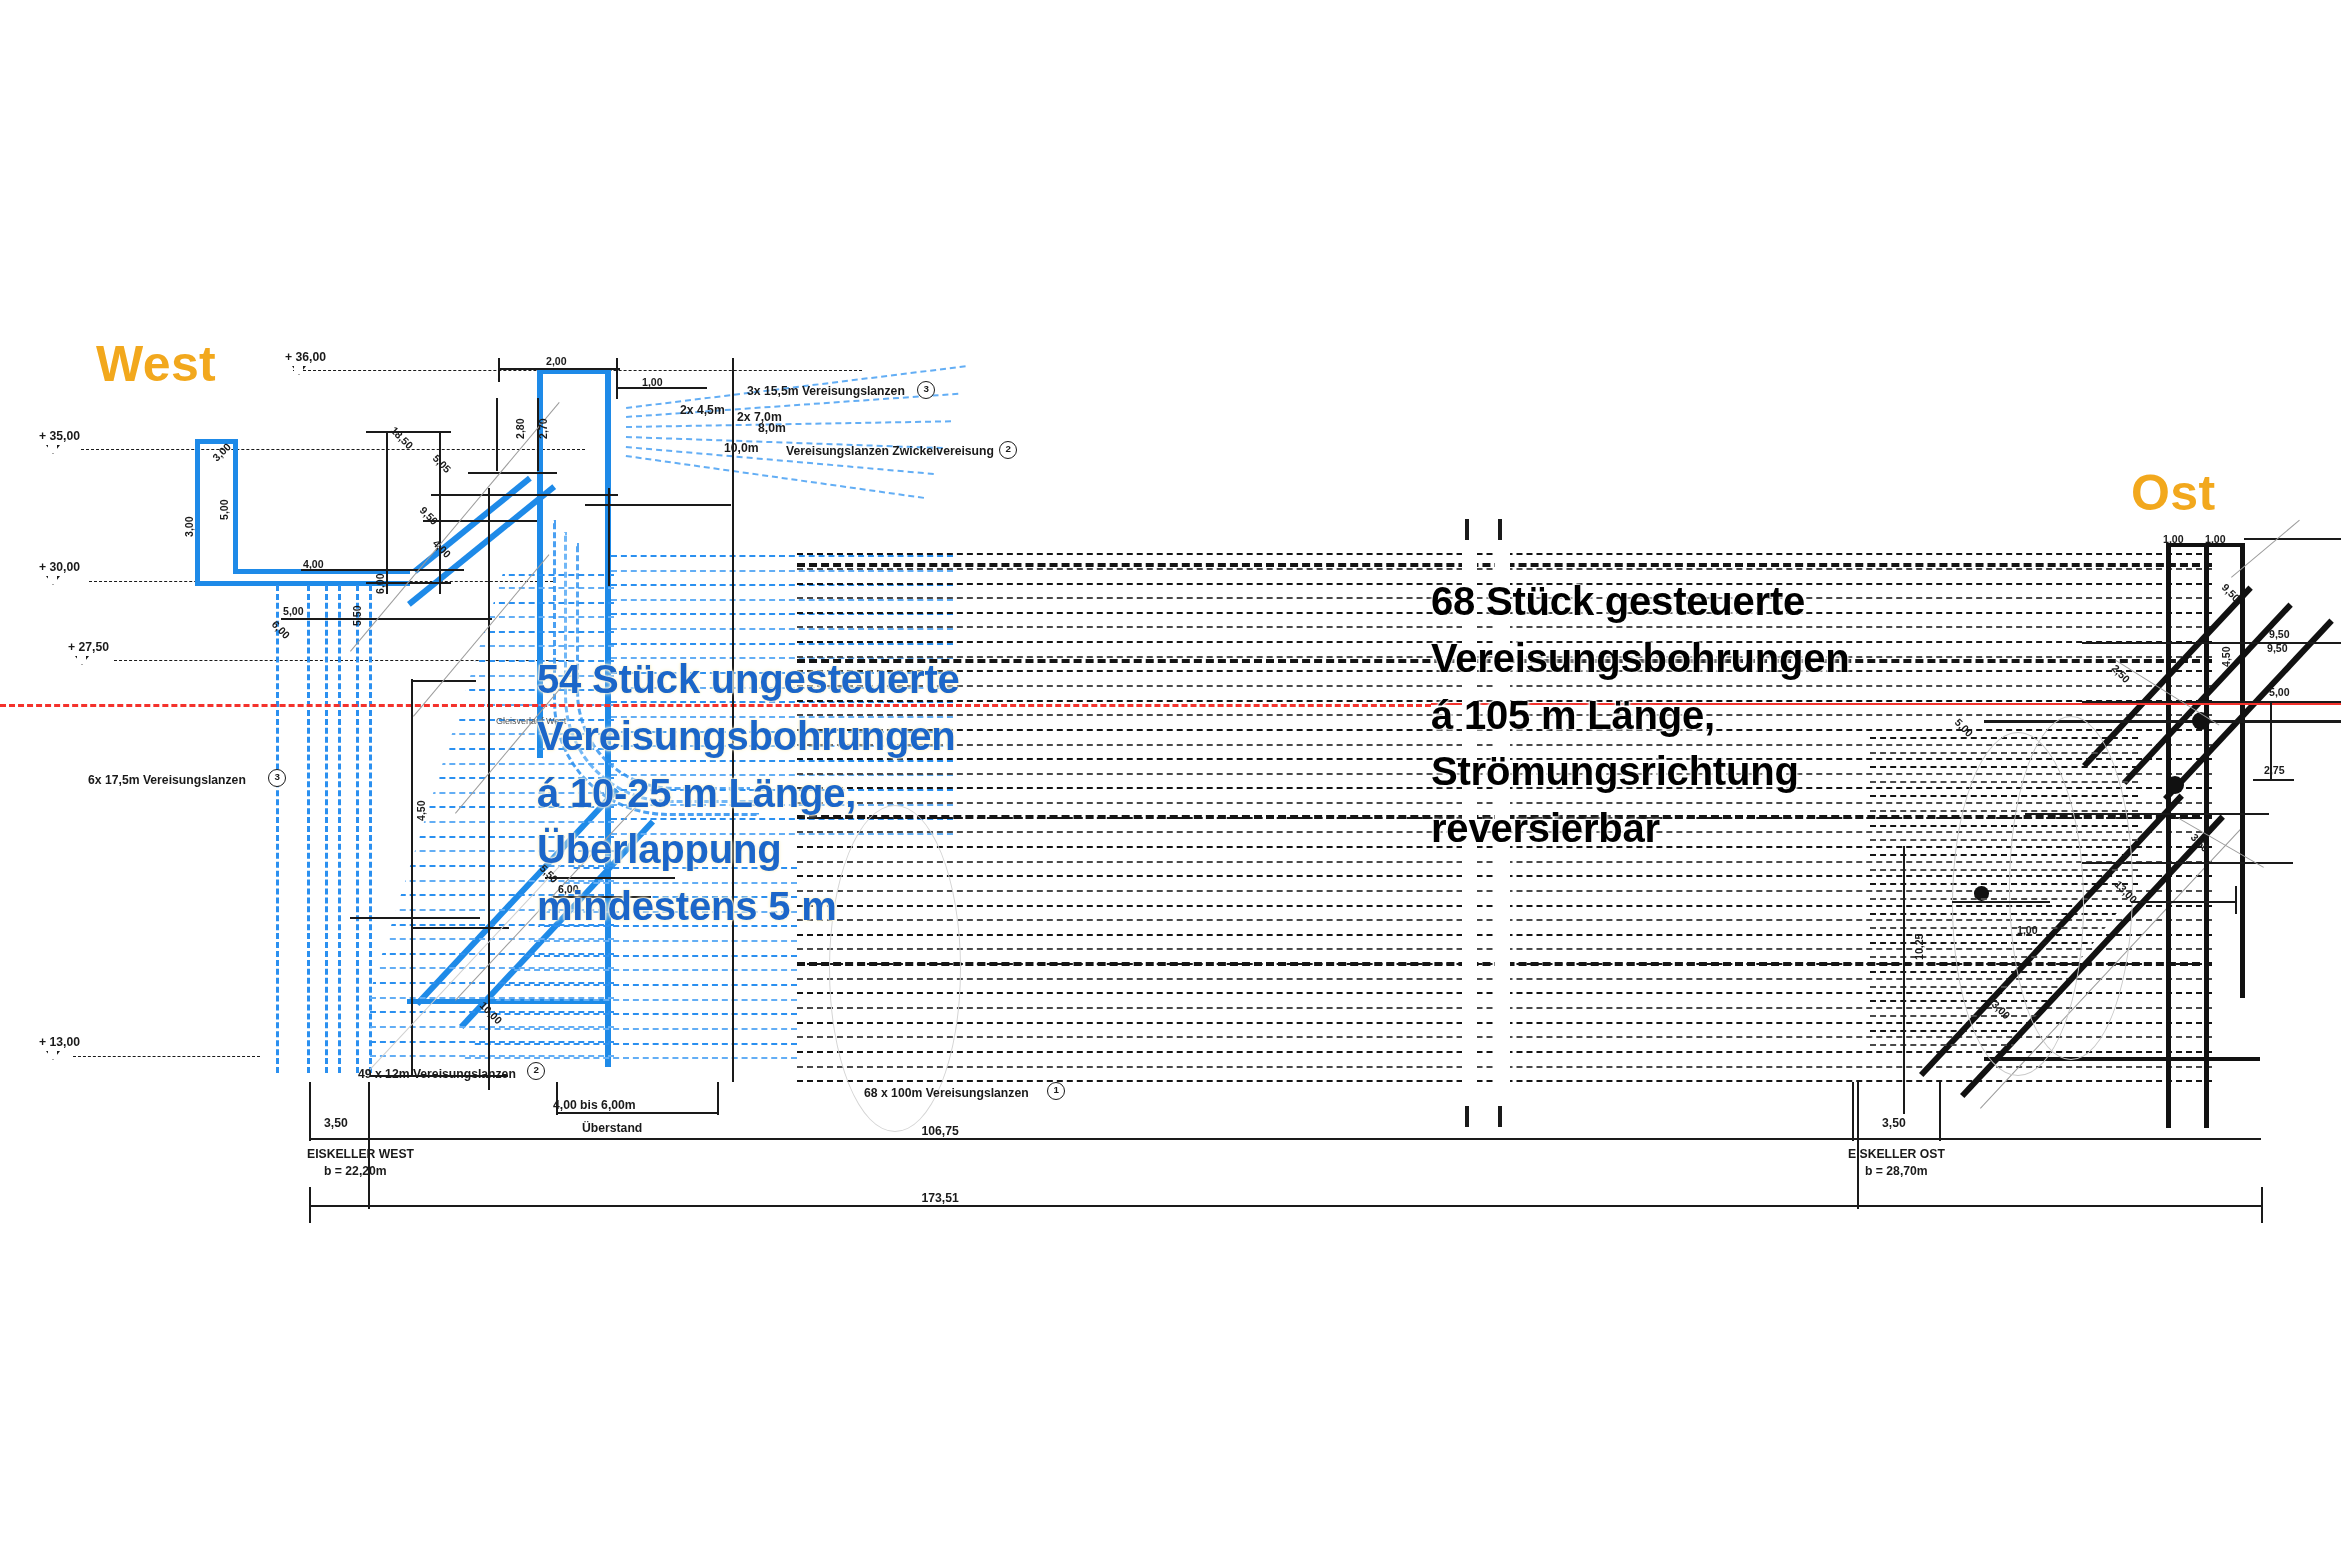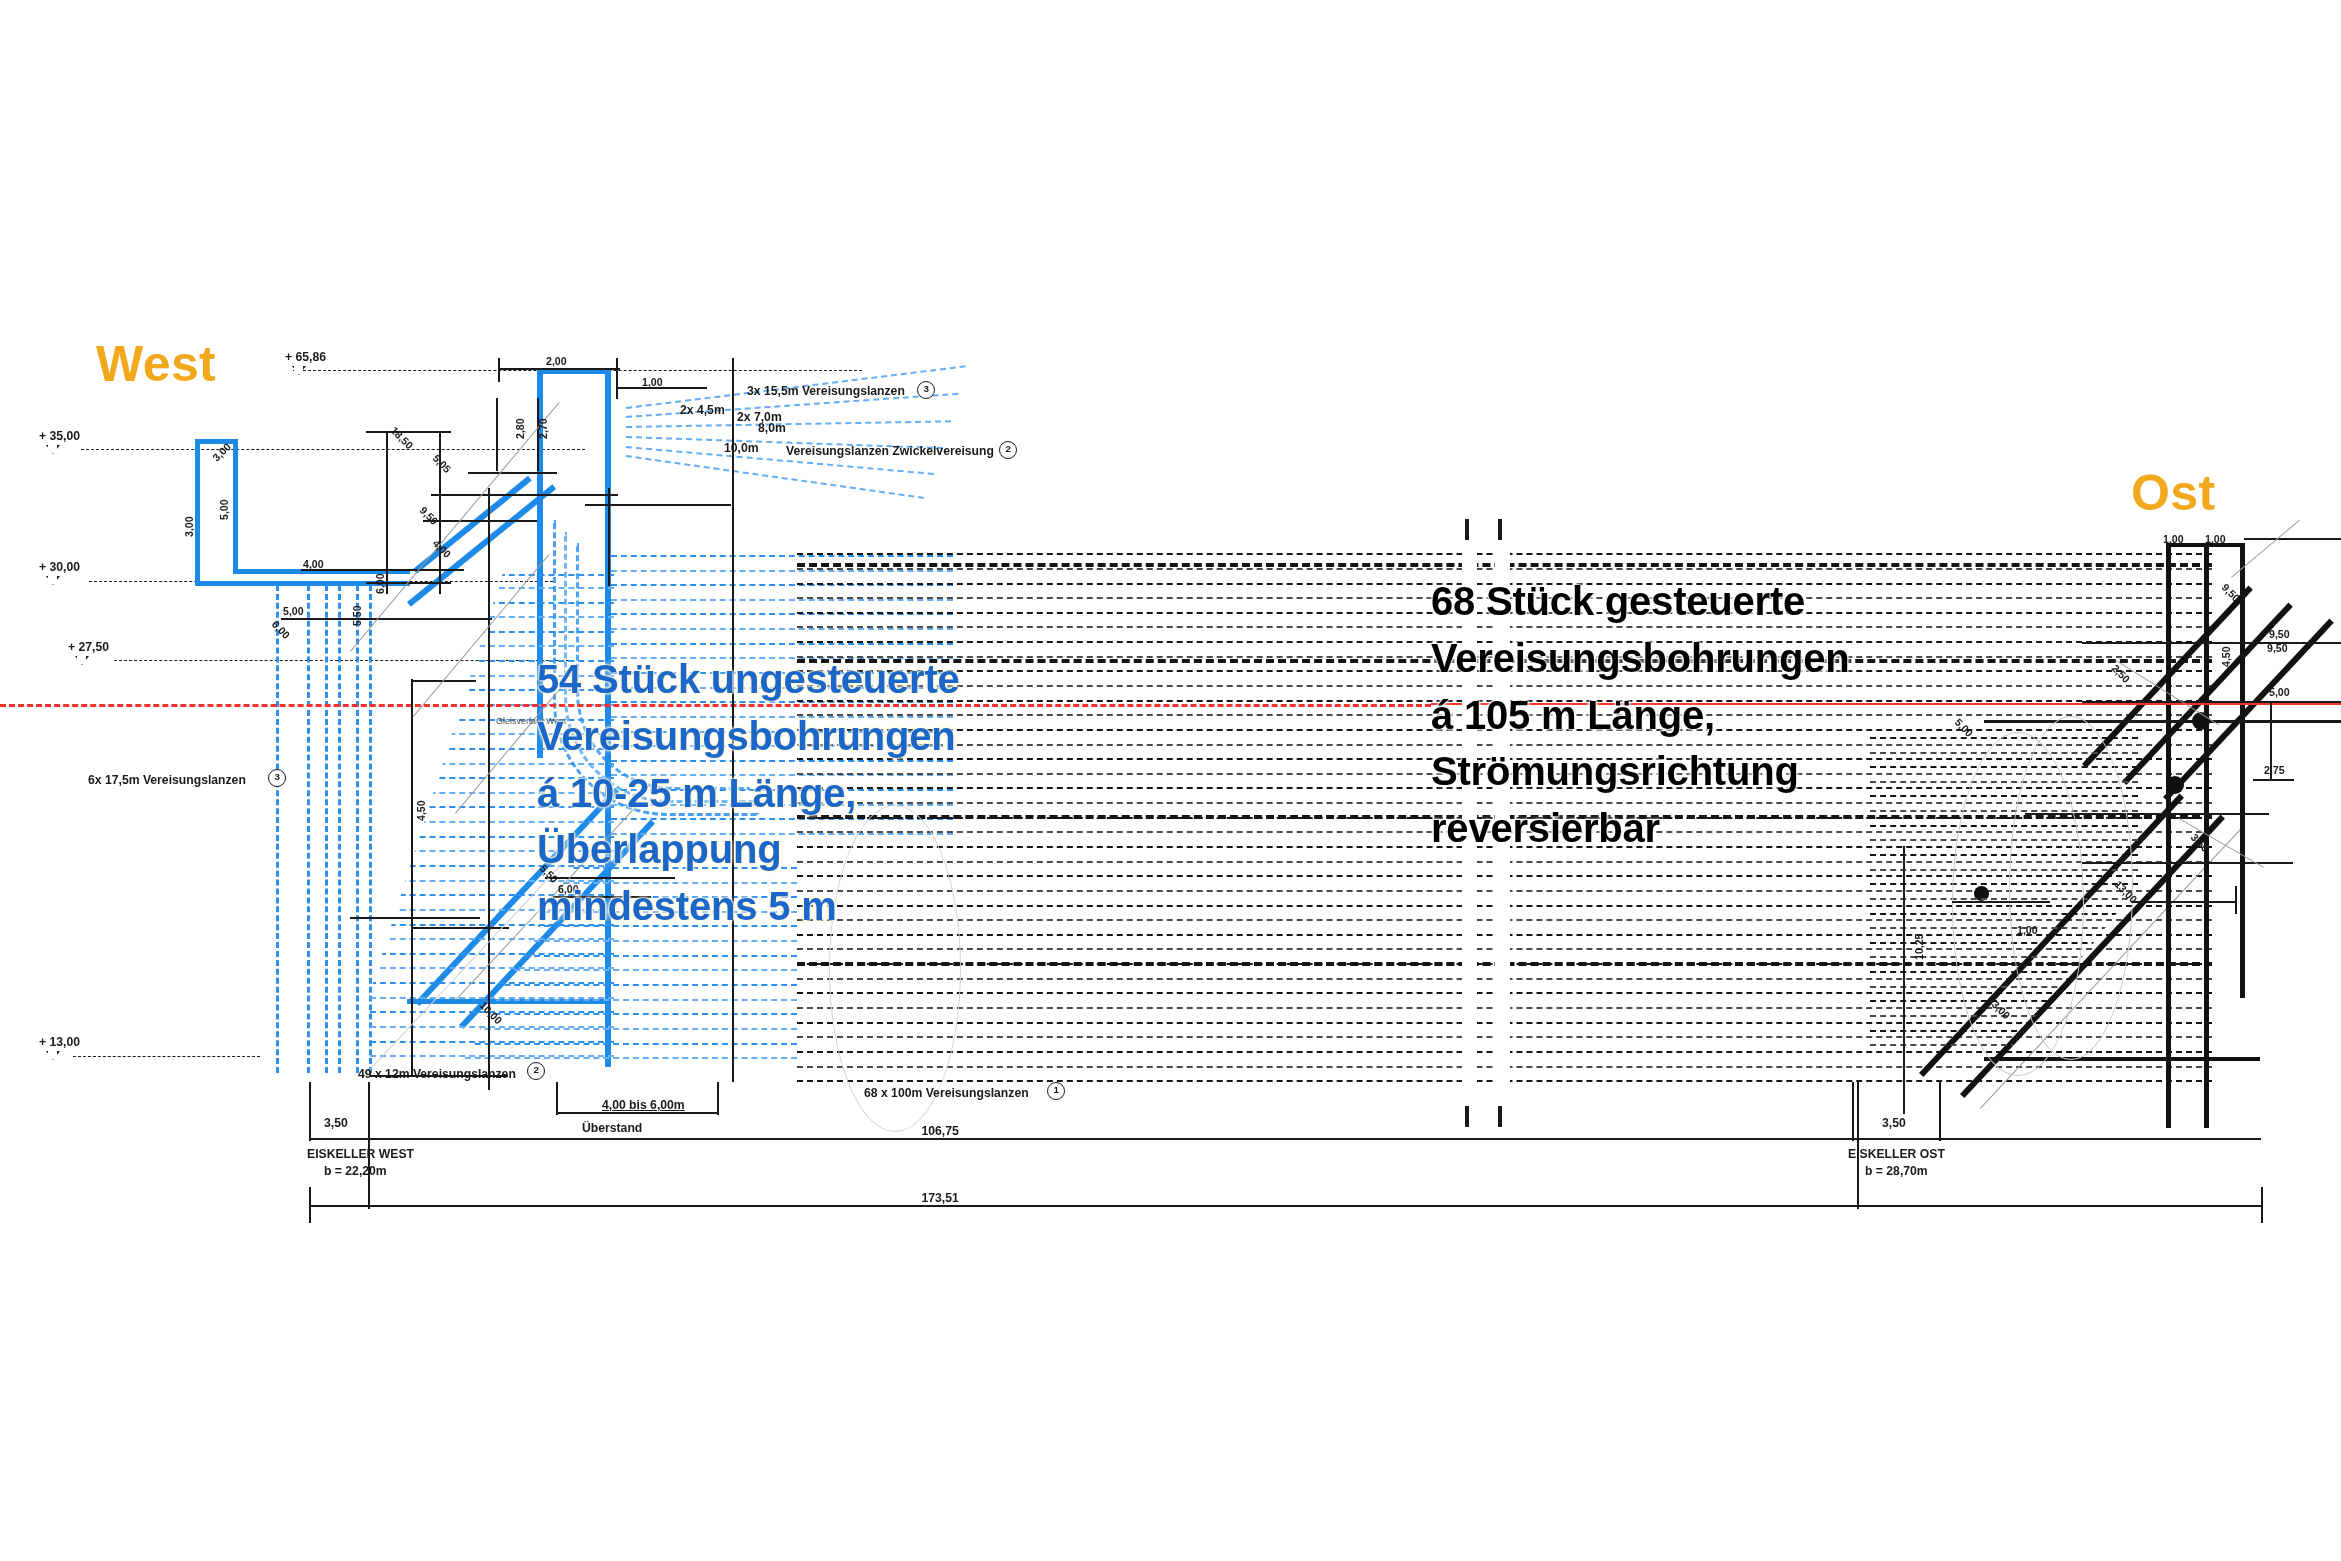--- a/index.html
+++ b/index.html
@@ -76,21 +76,21 @@
   <div class="orient" style="left:96px;top:335px;">West</div>
   <div class="orient" style="left:2131px;top:464px;">Ost</div>
 
   <div class="dashdot" style="left:293px;top:370px;width:569px;"></div>
   <div class="dashdot" style="left:81px;top:449px;width:504px;"></div>
   <div class="dashdot" style="left:89px;top:581px;width:464px;"></div>
   <div class="dashdot" style="left:114px;top:660px;width:455px;"></div>
   <div class="dashdot" style="left:73px;top:1056px;width:187px;"></div>
 
   <div class="elevmark" style="left:285px;top:350px;">
-    <div class="lbl" style="left:0;top:0;"><span>+ 65,86</span></div>
+    <div class="lbl" style="left:0;top:0;"><span>+ 36,00</span></div>
     <div class="tri" style="left:6.5px;top:16.3px;"></div>
   </div>
   <div class="elevmark" style="left:39px;top:429px;">
     <div class="lbl" style="left:0;top:0;text-align:right;"><span>+ 35,00</span></div>
     <div class="tri" style="left:6.5px;top:16.3px;"></div>
   </div>
   <div class="elevmark" style="left:39px;top:560px;">
     <div class="lbl" style="left:0;top:0;"><span>+ 30,00</span></div>
     <div class="tri" style="left:6.5px;top:16.3px;"></div>
   </div>
@@ -405,21 +405,21 @@
   <div class="circnum" style="left:268px;top:769px;line-height:14.6px;">3</div>
 
   <div class="t md" style="left:358px;top:1067px;">49 x 12m Vereisungslanzen</div>
   <div class="circnum" style="left:527px;top:1062px;line-height:14.6px;">2</div>
   <div class="t md" style="left:864px;top:1086px;">68 x 100m Vereisungslanzen</div>
   <div class="circnum" style="left:1047px;top:1082px;line-height:14.6px;">1</div>
 
   <div class="dimh" style="left:556px;top:1112px;width:163px;"></div>
   <div class="dimv" style="left:556px;top:1082px;height:33px;"></div>
   <div class="dimv" style="left:717px;top:1082px;height:33px;"></div>
-  <div class="t md" style="left:602px;top:1098px;text-decoration:underline;">4,00 bis 6,00m</div>
+  <div class="t md" style="left:553px;top:1098px;">4,00 bis 6,00m</div>
   <div class="t md" style="left:582px;top:1121px;">Überstand</div>
 
   <div class="ln h" style="left:309px;top:1138px;width:1952px;height:2.4px;"></div>
   <div class="dimv" style="left:309px;top:1082px;height:59px;"></div>
   <div class="dimv" style="left:368px;top:1082px;height:59px;"></div>
   <div class="t md" style="left:324px;top:1116px;">3,50</div>
   <div class="t md" style="left:307px;top:1147px;">EISKELLER WEST</div>
   <div class="t md" style="left:324px;top:1164px;">b = 22,20m</div>
 
   <div class="dimv" style="left:1852px;top:1082px;height:59px;"></div>

